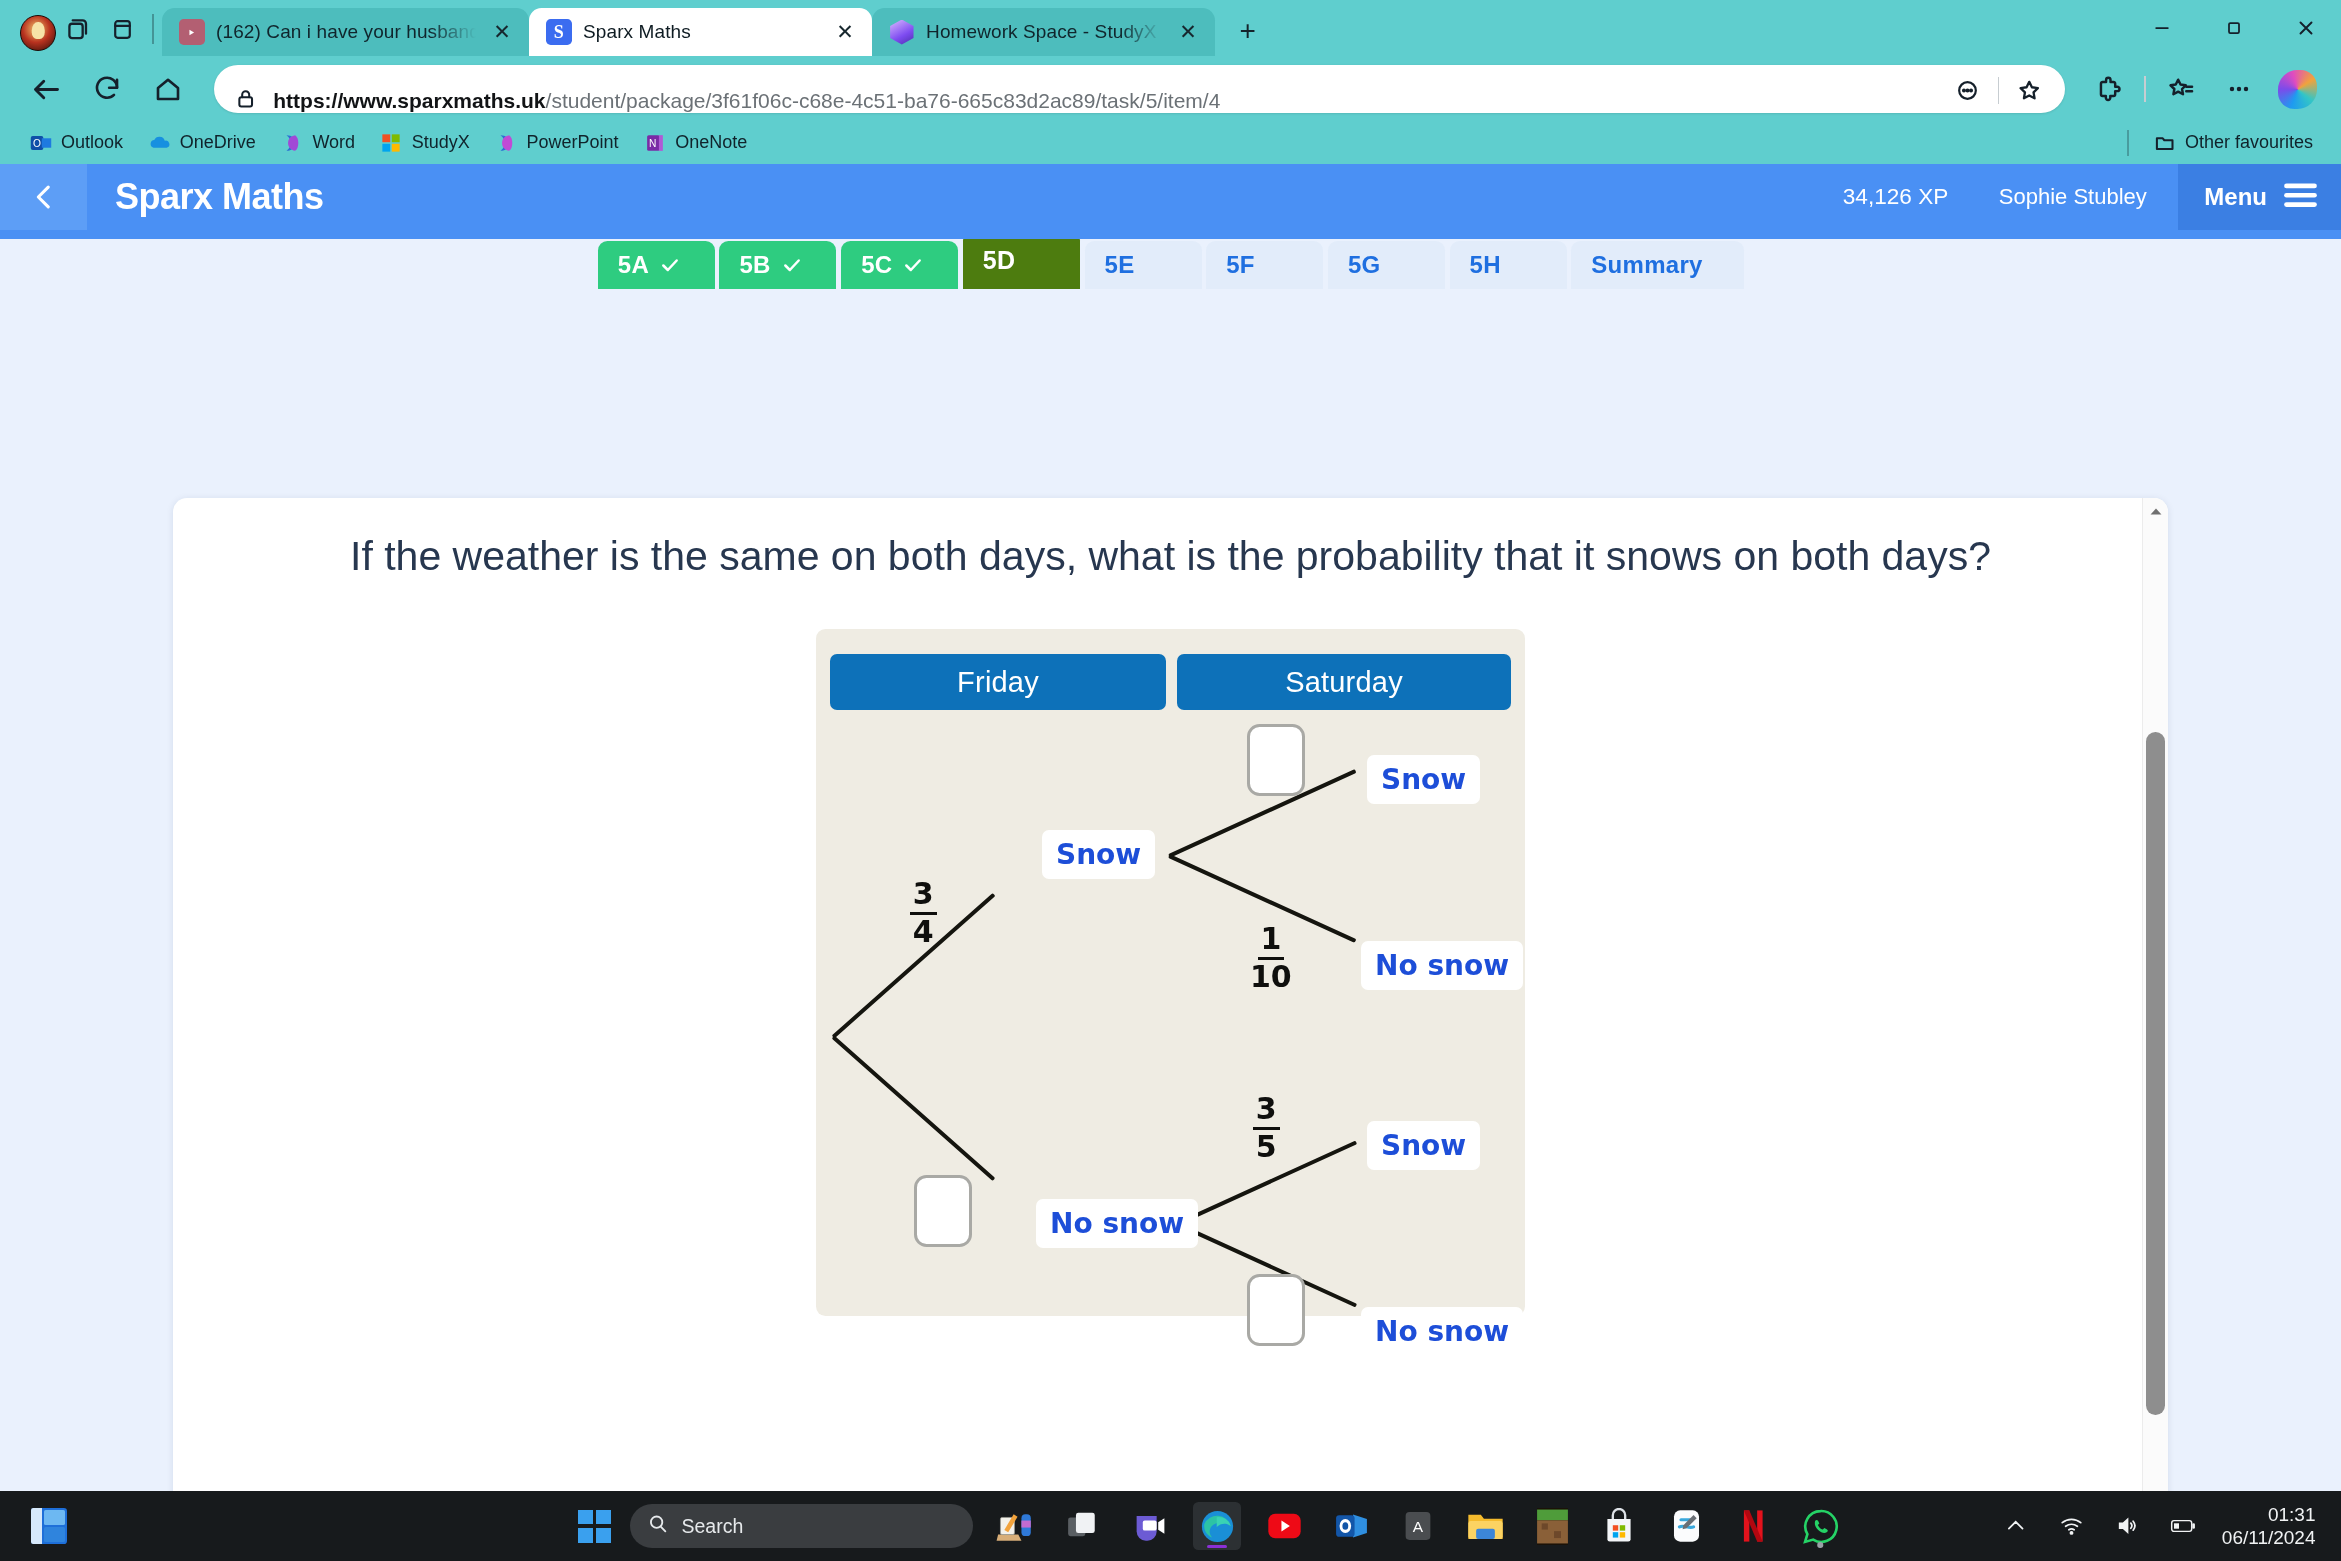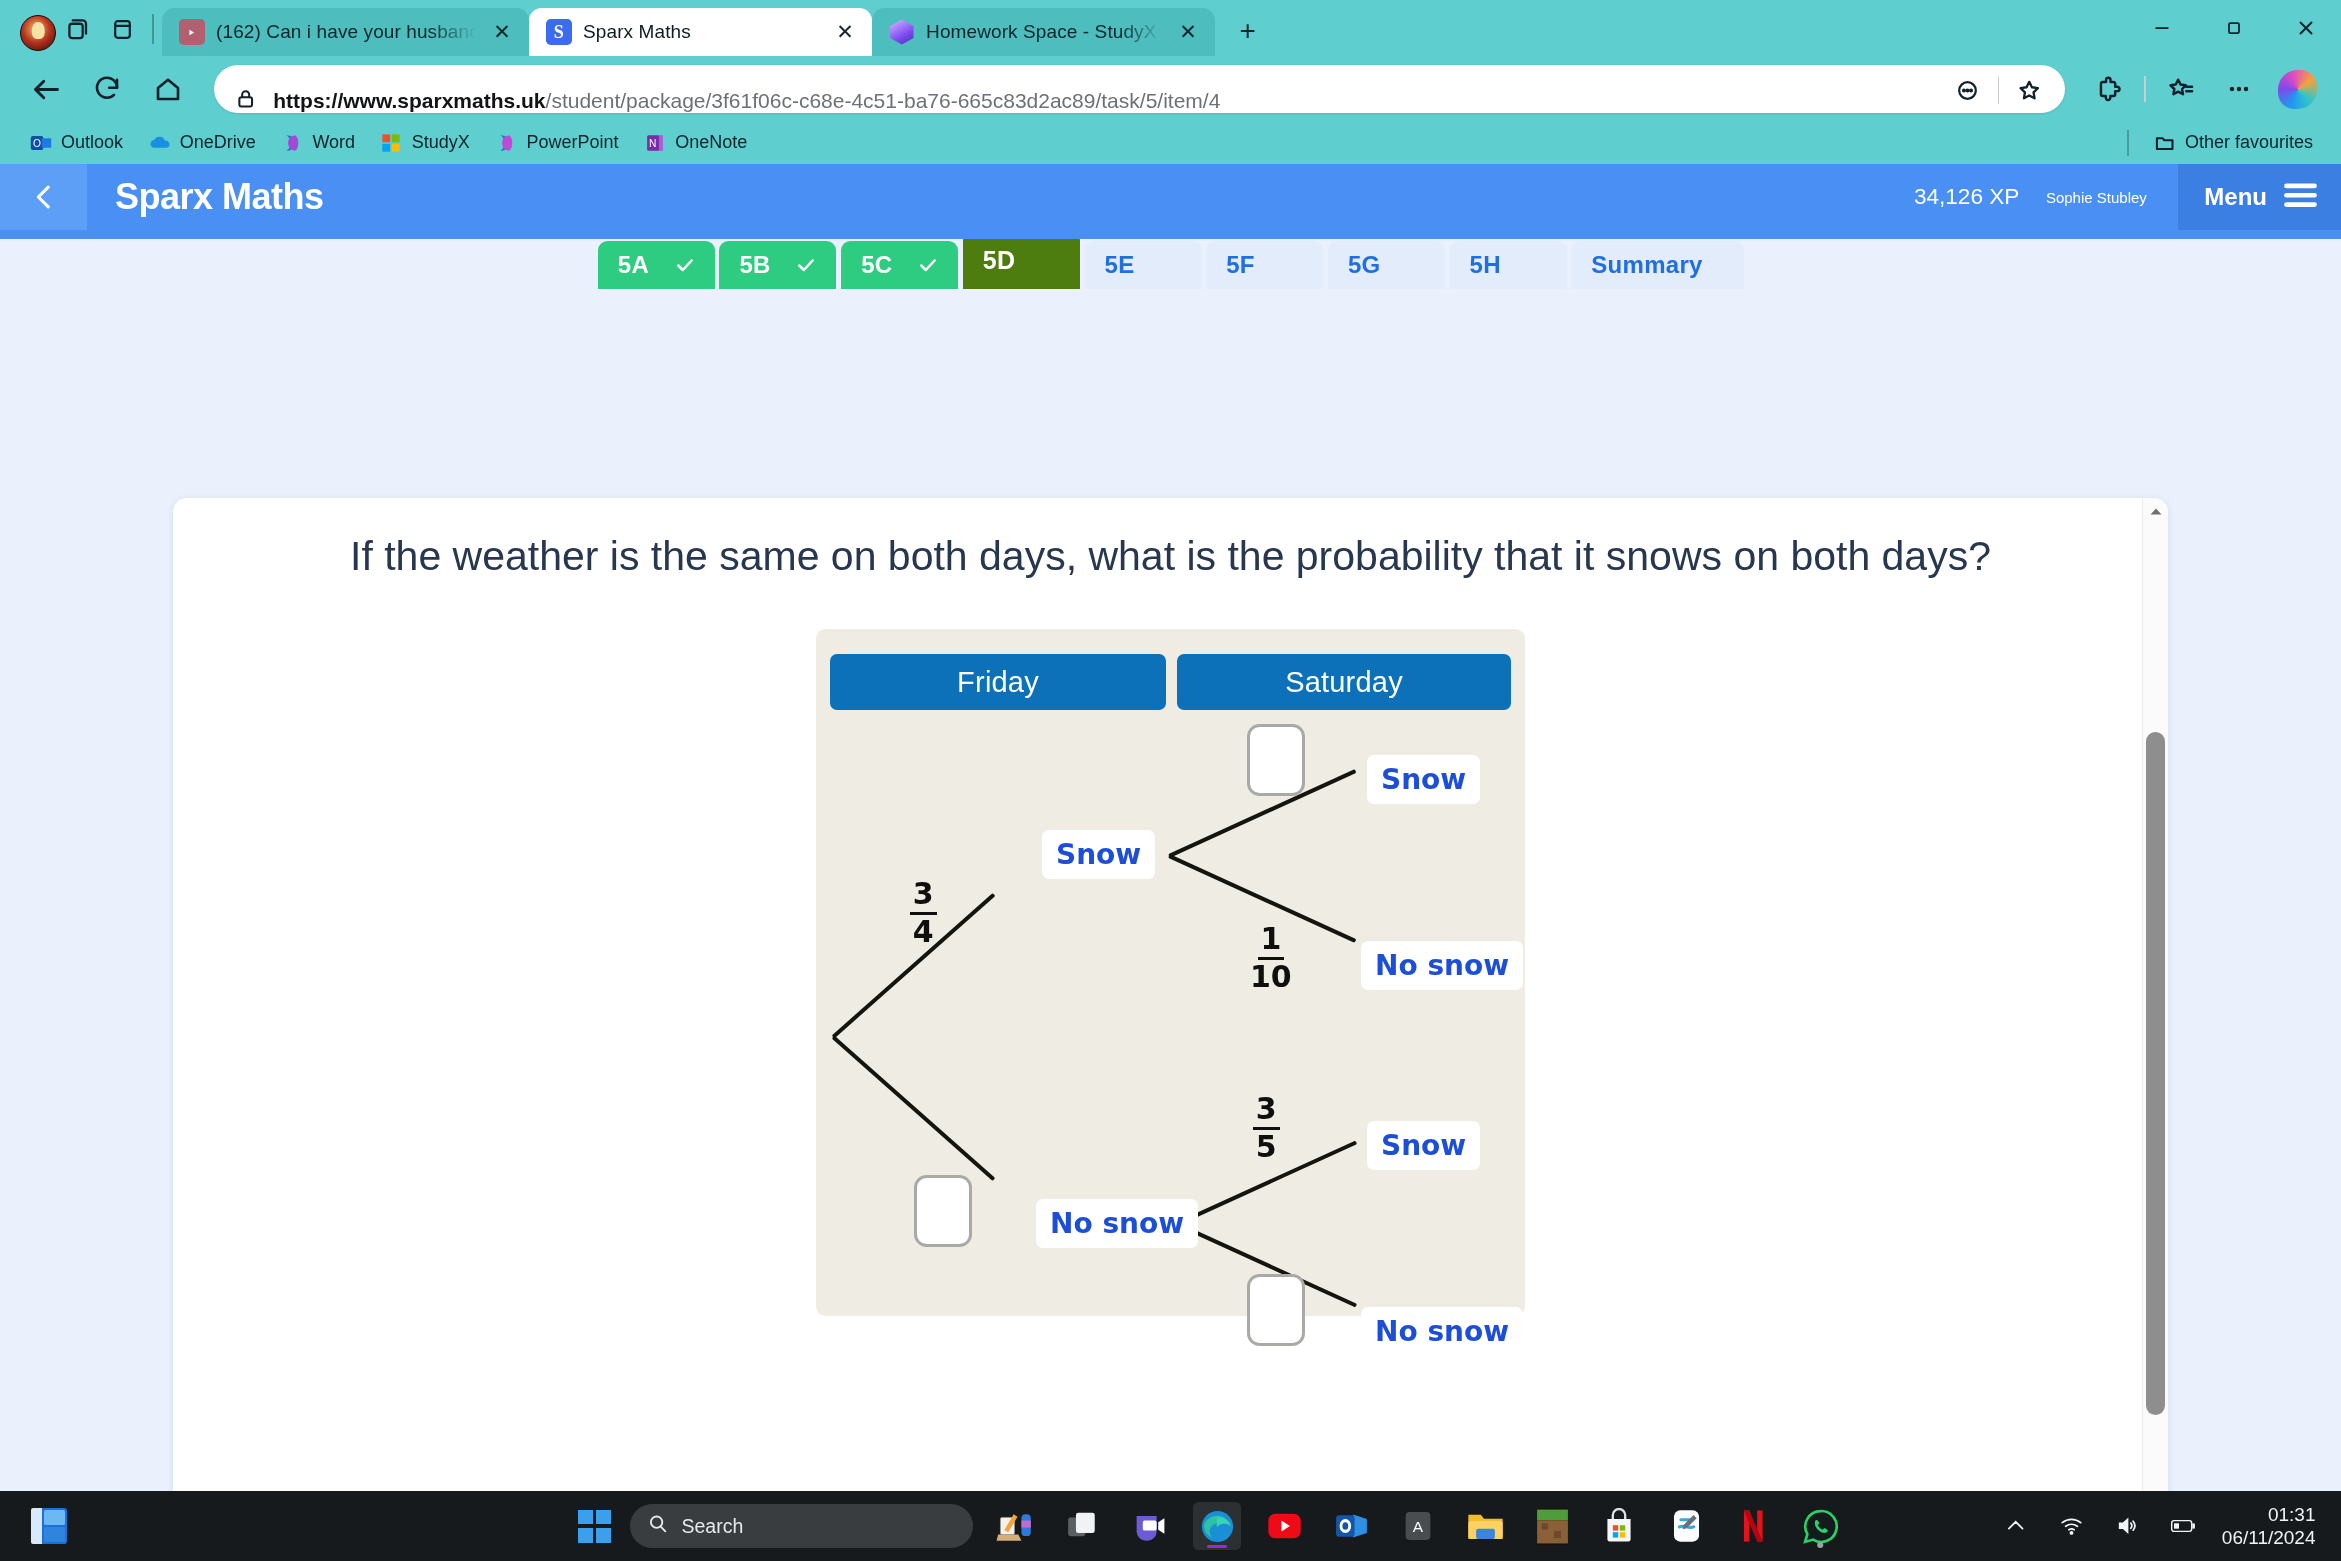--- a/index.html
+++ b/index.html
@@ -83,28 +83,28 @@
   .page { position: relative; width: 2342px; height: 1327px; background: #eaf1fd; overflow:hidden; }
 
   .sparx-header {
     height: 66px; background:#4a90f4; display:flex; align-items:center;
     position:relative; color:#fff;
   }
   .sparx-back { width: 87px; height: 66px; background:#5d9ef6; display:flex; align-items:center; justify-content:center; }
   .sparx-logo { font-size: 36px; font-weight: 700; letter-spacing: -0.5px; margin-left: 28px; }
   .sparx-right { margin-left:auto; display:flex; align-items:center; height:66px;text-align:center; }
   .xp { font-size: 22.6px; margin-right: 26.5px; }
-  .uname { font-size: 15px; margin-right: 31px; }
+  .uname { font-size: 22px; margin-right: 31px; margin-left: 24px; }
   .menu-btn { background:#3b7fe3; height:66px; display:flex; align-items:center; gap:17px; padding: 0 25px 0 26.5px; }
   .menu-btn .mlabel { font-size: 24px; font-weight: 700; }
 
   .tabrow { height: 59px; display:flex; align-items:flex-end; justify-content:center; gap: 4.7px; background: transparent; position:relative; }
   .tabrow::before{ content:""; position:absolute; left:0; right:0; top:0; height:9.4px; background:#4a90f4;}
   .qtab {
-    height: 48px; border-radius: 9.4px 9.4px 0 0; display:flex; align-items:center; justify-content:space-between; gap: 11px;
+    height: 48px; border-radius: 9.4px 9.4px 0 0; display:flex; align-items:center; justify-content:flex-start; gap: 11px;
     font-size: 24px; font-weight: 700; padding: 0 20px; min-width: 117px; letter-spacing:0.3px;
   }
   .qtab.done   { background:#2ecc80; color:#fff; }
   .qtab.active { background:#4d7c0f; color:#fff; height:58px; font-size:25px; }
   .qtab.todo   { background:#e2ecfa; color:#1f6fe0; }
   .qtab.summary{ background:#e2ecfa; color:#1f6fe0; min-width: 173px;}
   .tick { width:20px;height:20px; flex:0 0 20px;}
 
   .card {
     position:absolute; left:173px; top:334px; width: 1995px; height: 1112px;

